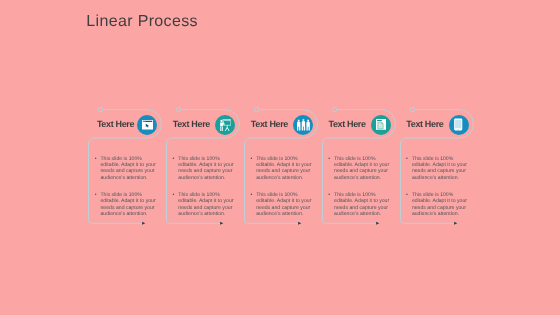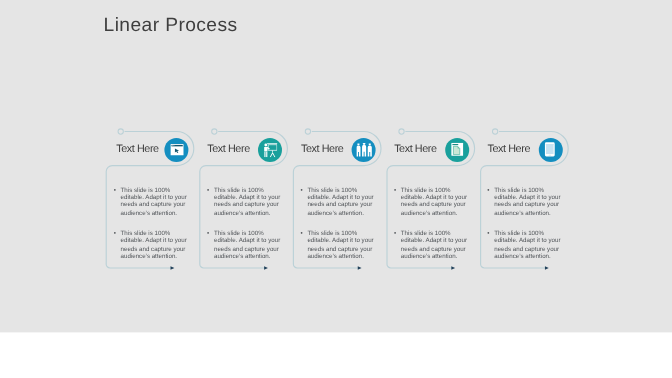--- a/index.html
+++ b/index.html
@@ -1,25 +1,25 @@
 <!DOCTYPE html>
 <html><head>
 <meta charset="utf-8">
 <style>
   html,body{margin:0;padding:0;}
   body{width:560px;height:315px;background:#ffffff;overflow:hidden;
        font-family:"Liberation Sans",sans-serif;-webkit-font-smoothing:antialiased;
        text-rendering:geometricPrecision;}
-  #slide{position:relative;width:560px;height:277px;background:#e5e5e5;}
+  #slide{position:relative;width:560px;height:315px;background:#fca5a5;}
   #title{position:absolute;left:86.3px;top:13.3px;font-size:16px;letter-spacing:0.35px;color:#3f3f3f;
          line-height:17px;font-weight:400;white-space:nowrap;}
 
   .card{position:absolute;top:104px;left:0;width:92px;height:128px;}
   .outline{position:absolute;left:0;top:0;overflow:visible;}
-  .hdr-label{position:absolute;font-weight:normal;font-size:9px;letter-spacing:-0.35px;
+  .hdr-label{position:absolute;font-weight:bold;font-size:9px;letter-spacing:-0.35px;
              color:#3d3d3d;white-space:nowrap;line-height:9px;}
   .icon-circle{position:absolute;border-radius:50%;display:flex;align-items:center;justify-content:center;}
   .icon-circle svg{display:block;}
   .body-text{position:absolute;font-size:5.15px;line-height:6.35px;color:#515559;}
   .bullet-row{position:relative;padding-left:6.3px;}
   .bullet-row .dot{position:absolute;left:0.5px;top:0px;font-size:5.2px;line-height:6.35px;color:#515559;}
 </style>
 </head>
 <body>
 

